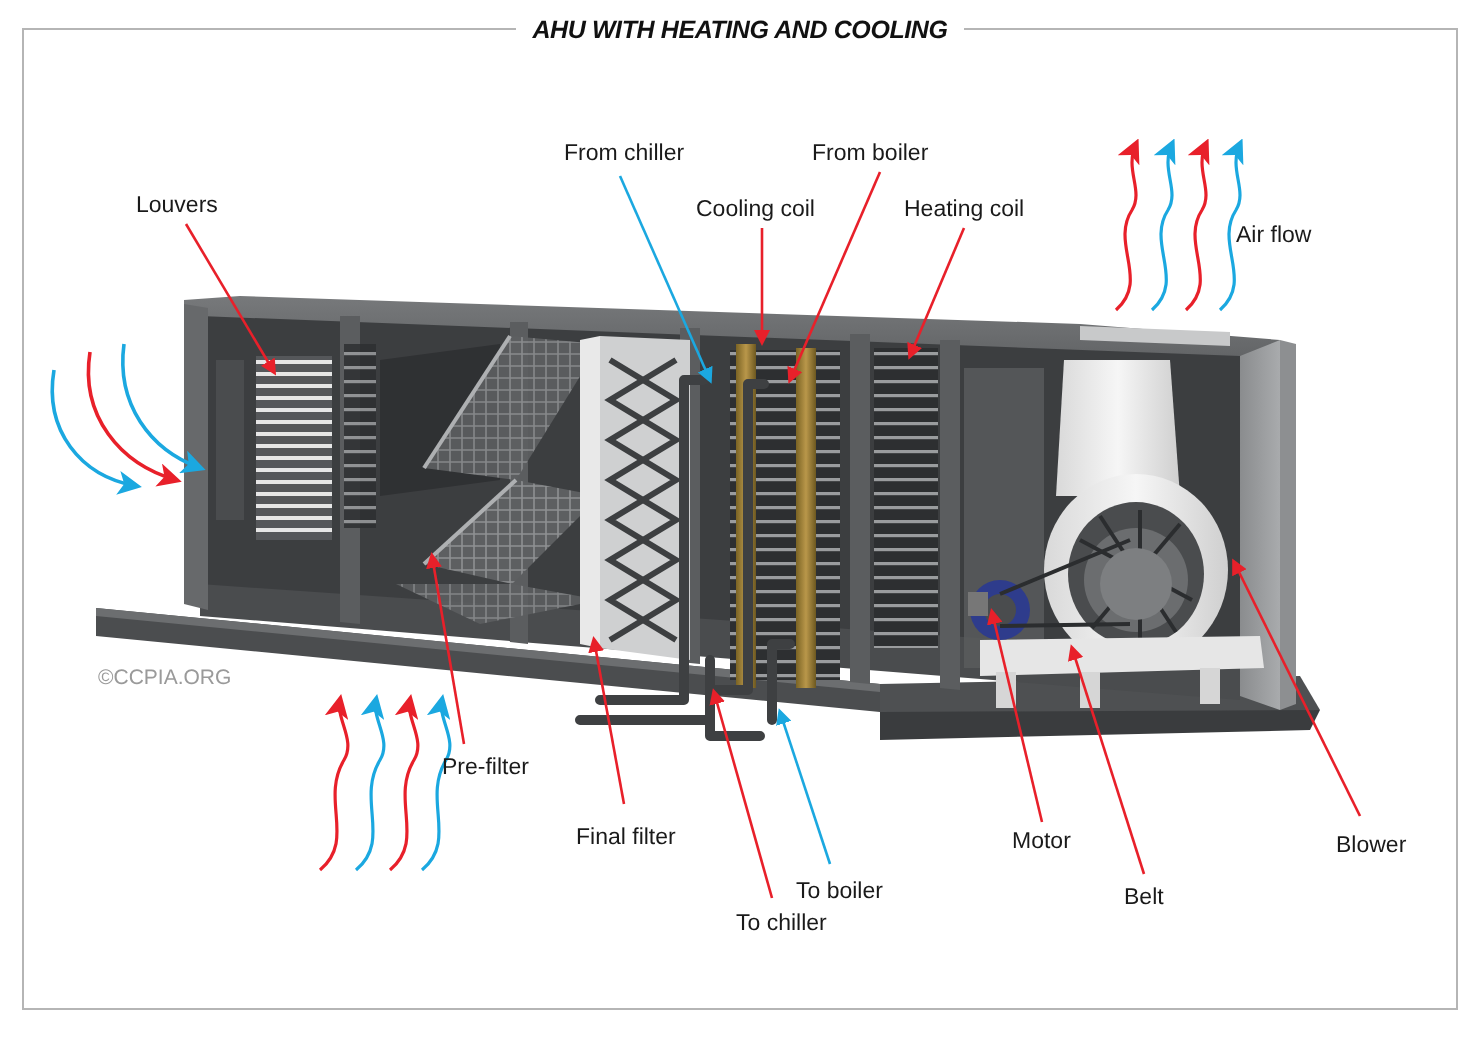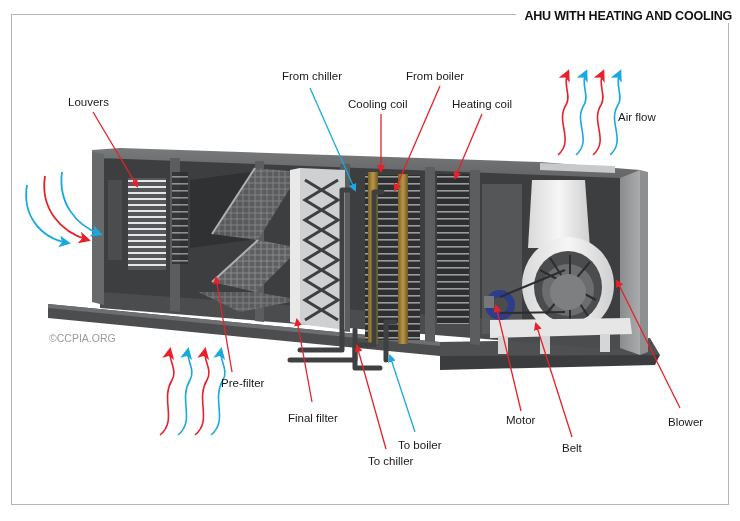--- a/index.html
+++ b/index.html
@@ -1,18 +1,18 @@
 <!DOCTYPE html>
 <html><head>
 <meta charset="utf-8">
 <style>
   html, body { margin: 0; padding: 0; background: #ffffff; }
   body { width: 740px; height: 521px; position: relative; overflow: hidden; font-family: "Liberation Sans", "DejaVu Sans", sans-serif; }
   .frame { position: absolute; left: 11px; top: 14px; width: 718px; height: 491px; border: 1px solid #b5b5b5; box-sizing: border-box; }
-  .title-wrap { position: absolute; left: 0; top: 6px; width: 740px; text-align: right; }
+  .title-wrap { position: absolute; left: 0; top: 6px; width: 740px; text-align: center; font-style: italic; }
   .title { display: inline-block; background: #fff; padding: 0 8px; font-weight: bold; font-size: 12.5px; color: #111; letter-spacing: -0.2px; font-family: "Liberation Sans", sans-serif; }
   svg.main { position: absolute; left: 0; top: 0; }
   .lbl { font-family: "Liberation Sans", sans-serif; font-size: 11.5px; fill: #1a1a1a; }
   .copy { font-family: "Liberation Sans", sans-serif; font-size: 10.5px; fill: #9a9a9a; }
 </style>
 </head>
 <body>
 
 <div class="frame"></div>
 <div class="title-wrap">

